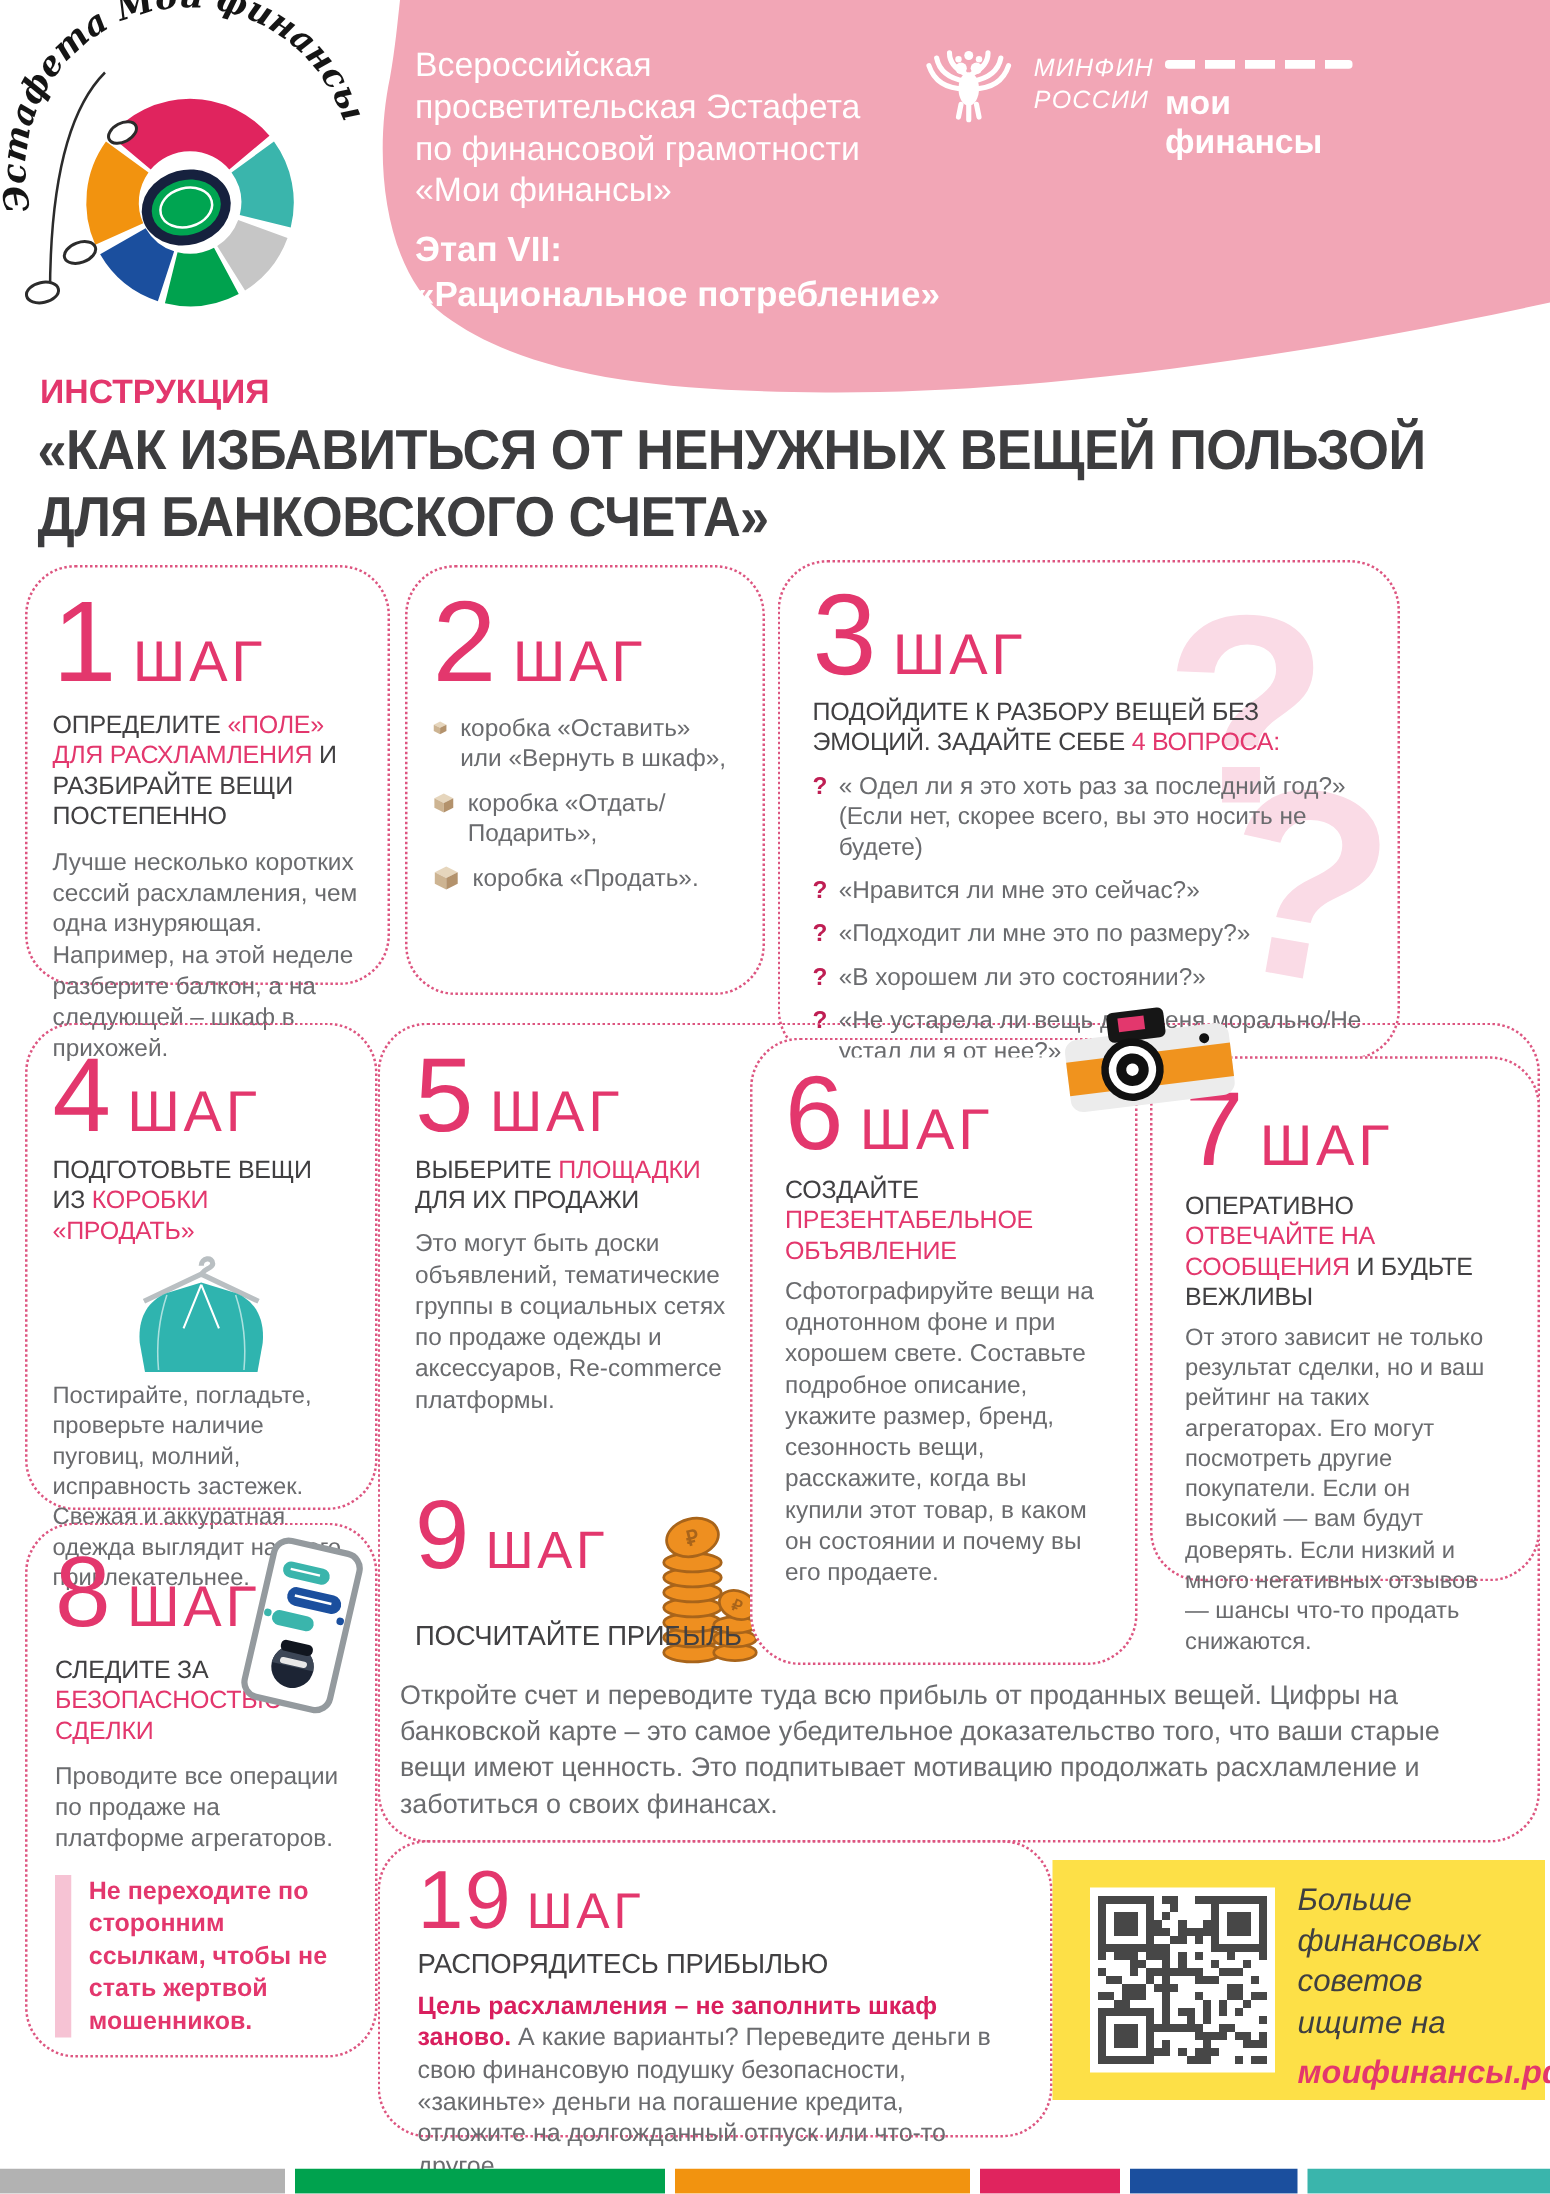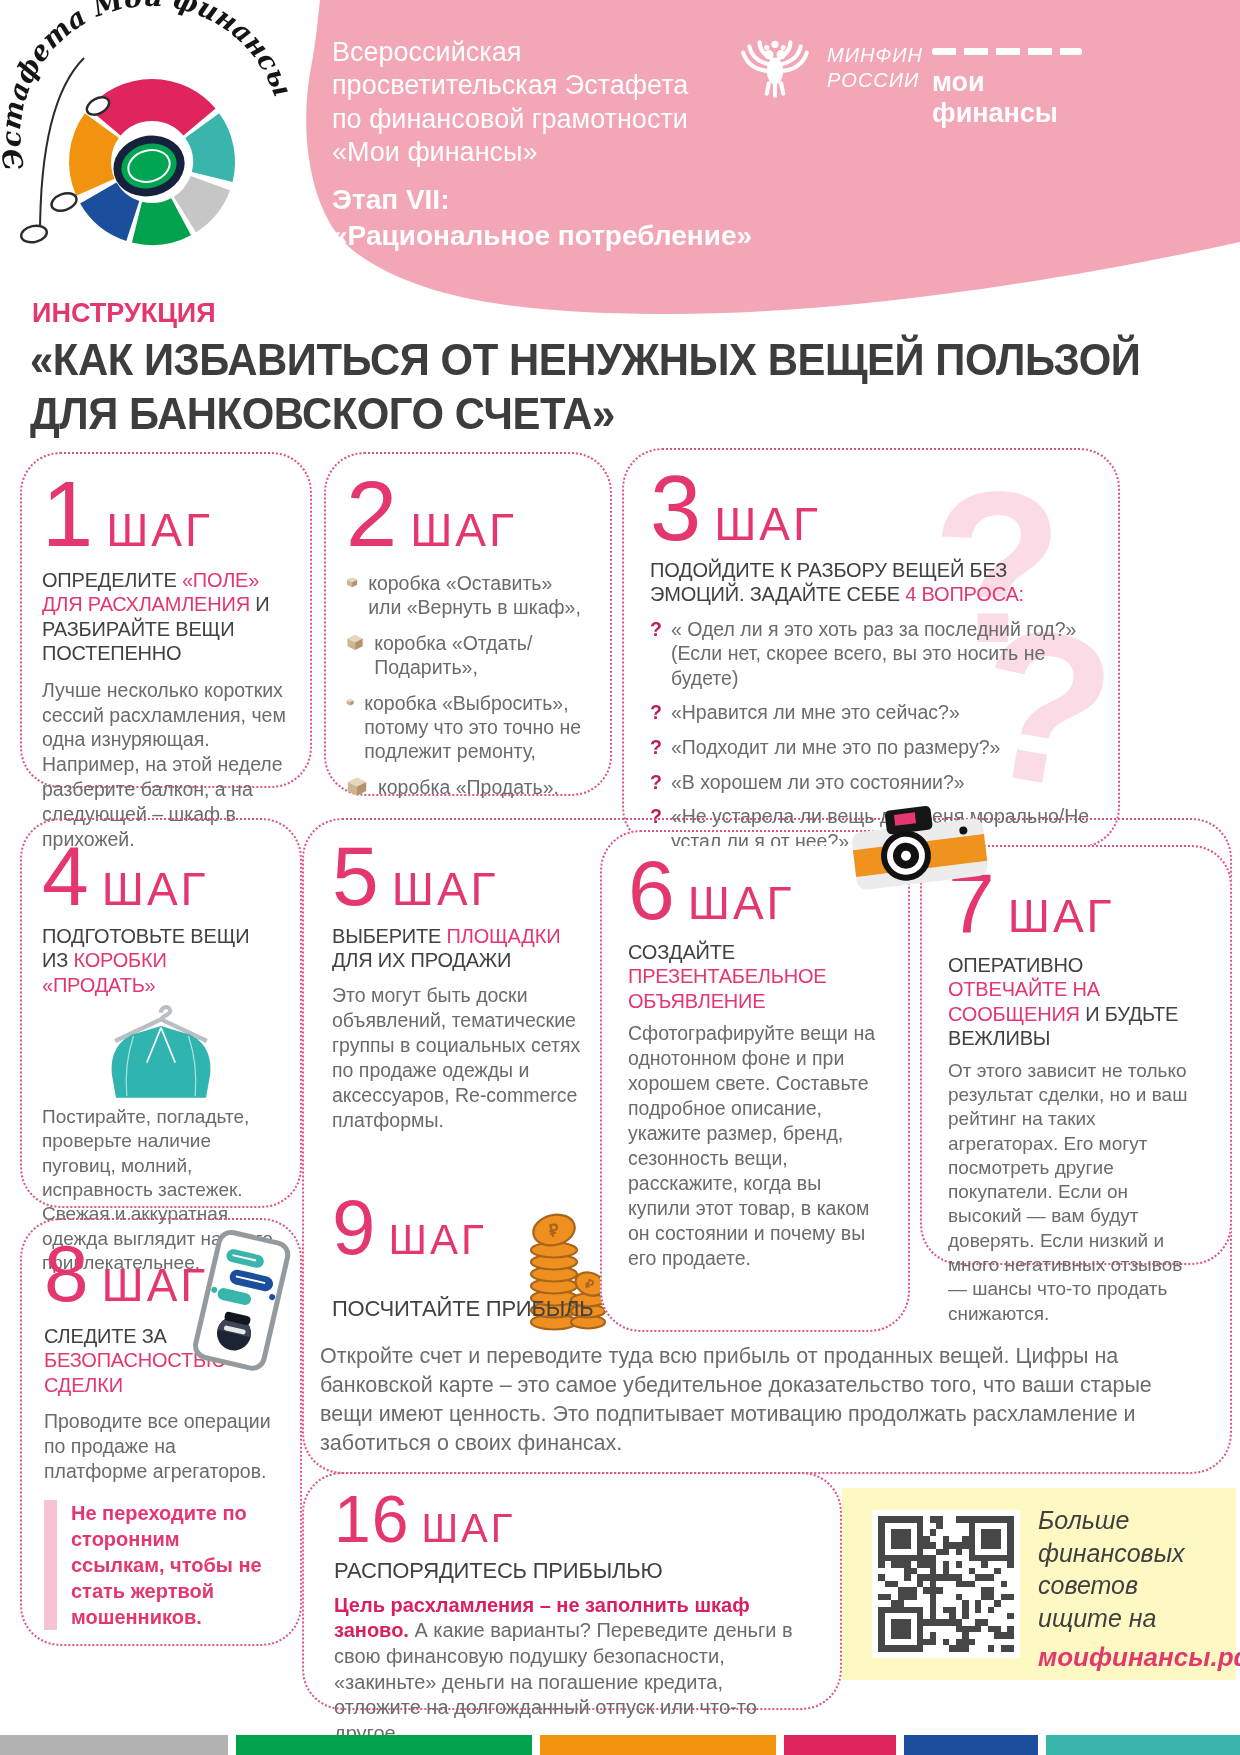--- a/index.html
+++ b/index.html
@@ -31,21 +31,21 @@
   .itm{display:flex;gap:10px;margin-top:11px;font-size:19.5px;line-height:1.25;color:#6a6b6e;}
   .qrow{display:flex;gap:9px;margin-top:10px;font-size:19.5px;line-height:1.26;color:#6a6b6e;position:relative;z-index:2;}
   .qmark{color:#bf1e53;font-weight:800;flex:0 0 auto;}
   .qnote{margin-left:0;color:#6a6b6e;}
   .deco-q{position:absolute;color:#fadbe6;font-weight:700;font-size:215px;line-height:1;z-index:1;}
   .warn{display:flex;gap:14px;margin-top:16px;}
   .warnbar{flex:0 0 13px;background:#f6c3d4;}
   .warntext{color:#e3376d;font-weight:700;font-size:20px;line-height:1.3;}
   .lead{color:#d91f5e;font-weight:700;}
   
-  .qrpanel{left:842px;top:1488px;width:394px;height:192px;background:#fef9c3;}
+  .qrpanel{left:842px;top:1488px;width:394px;height:192px;background:#fde047;}
   .qrbox{left:30px;top:22px;width:148px;height:148px;background:#fff;}
   .qrcap{left:196px;top:16px;font-style:italic;font-size:25px;line-height:1.3;color:#3f3f41;}
   .qrsite{font-style:italic;font-weight:700;color:#e3376d;font-size:26px;margin-top:2px;}
   
   .fseg{position:absolute;top:0;height:20px;}
 </style>
 </head>
 <body>
 
 <div id="poster">
@@ -156,28 +156,20 @@
           <polygon points="22,7 12,12 12,22 22,17" fill="#b3926c"></polygon>
         </svg>
       <span>коробка «Отдать/Подарить»,</span>
       </div>
     <div class="itm">
       <svg width="22" height="22" viewBox="0 0 24 23">
           <polygon points="2,7 12,2 22,7 12,12" fill="#e6d6bd"></polygon>
           <polygon points="2,7 12,12 12,22 2,17" fill="#cdb492"></polygon>
           <polygon points="22,7 12,12 12,22 22,17" fill="#b3926c"></polygon>
         </svg>
-      <span>коробка «Выбросить», потому что это точно не подлежит ремонту,</span>
-      </div>
-    <div class="itm">
-      <svg width="22" height="22" viewBox="0 0 24 23">
-          <polygon points="2,7 12,2 22,7 12,12" fill="#e6d6bd"></polygon>
-          <polygon points="2,7 12,12 12,22 2,17" fill="#cdb492"></polygon>
-          <polygon points="22,7 12,12 12,22 22,17" fill="#b3926c"></polygon>
-        </svg>
       <span>коробка «Продать».</span>
       </div>
   </div>
 
   <div class="card" style="left:622px;top:448px;width:498px;height:400px;padding:12px 26px;overflow:hidden;">
     <span class="deco-q" style="right:55px;top:10px;">?</span>
     <span class="deco-q" style="right:8px;top:150px;transform:rotate(10deg);">?</span>
     <div class="numrow" style="position:relative;z-index:2;">
         <span class="num">3</span>
         <span class="word">ШАГ</span>
@@ -330,21 +322,21 @@
     </div>
     <div class="body" style="margin-top:12px;">Проводите все операции по продаже на платформе агрегаторов.</div>
     <div class="warn">
       <div class="warnbar"></div>
       <div class="warntext">Не переходите по сторонним ссылкам, чтобы не стать жертвой мошенников.</div>
     </div>
   </div>
 
   <div class="card" style="left:302px;top:1472px;width:540px;height:238px;padding:12px 30px;">
     <div class="numrow">
-        <span class="num" style="font-size:66px;">16</span>
+        <span class="num" style="font-size:66px;">19</span>
         <span class="word" style="font-size:40px;">ШАГ</span>
       </div>
     <div class="sub" style="margin-top:6px;font-size:22px;">РАСПОРЯДИТЕСЬ  ПРИБЫЛЬЮ</div>
     <div style="margin-top:8px;font-size:20px;line-height:1.28;">
       <span class="lead">Цель расхламления – не заполнить шкаф заново.</span>
       <span class="body" style="font-size:20px;">А какие варианты? Переведите деньги в свою финансовую подушку безопасности, «закиньте» деньги на погашение кредита, отложите на долгожданный отпуск или что-то другое.</span>
     </div>
   </div>
 
   <div class="abs qrpanel">

